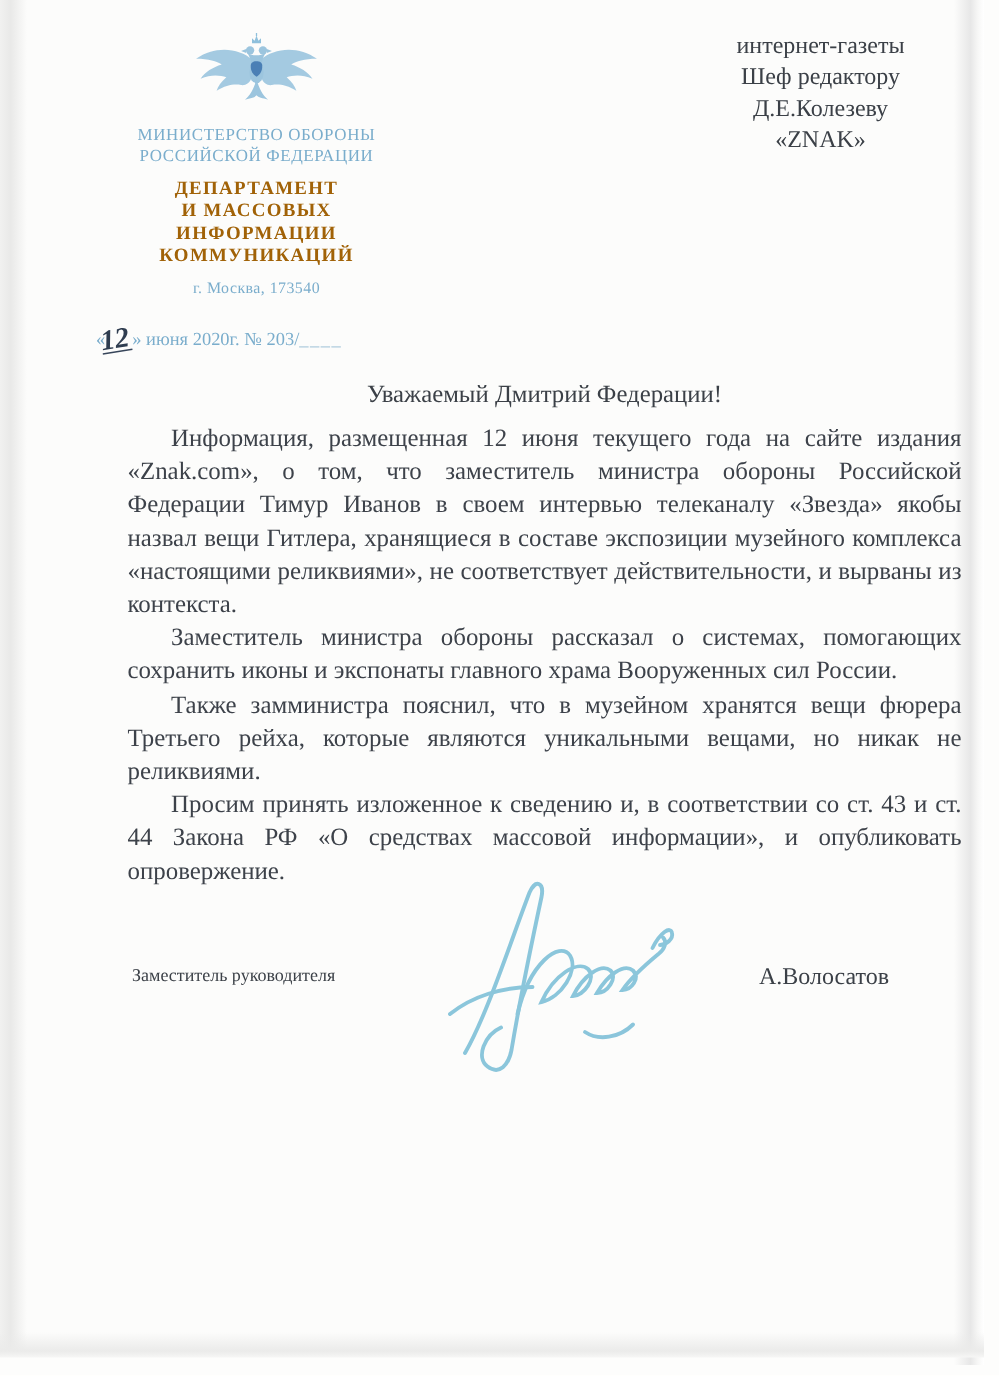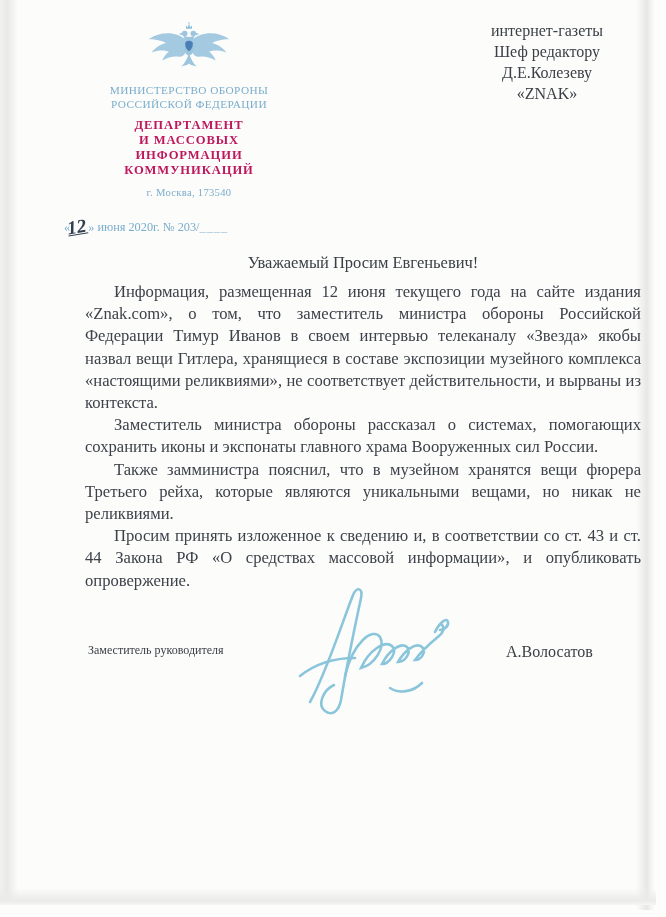--- a/index.html
+++ b/index.html
@@ -36,36 +36,36 @@
   .edge-bottom {
     position: absolute;
     left: 0; top: 888px;
     width: 656px; height: 17px;
     background: linear-gradient(180deg, rgba(252,252,251,0) 0%, #ebebea 75%, #f6f6f5 100%);
   }
 
   
   .letterhead {
     position: absolute;
-    left: 74px; top: 14px;
+    left: 56px; top: 14px;
     width: 230px;
     text-align: center;
   }
   .emblem-wrap { margin-top: 8px; height: 48px; }
   .ministry {
     margin-top: 13px;
     color: #7aadcc;
     font-size: 11.3px;
     line-height: 14px;
     letter-spacing: 0.4px;
     font-weight: 500;
   }
   .department {
     margin-top: 7px;
-    color: #be185d;
+    color: #a16207;
     font-size: 12.6px;
     line-height: 15px;
     letter-spacing: 0.9px;
     font-weight: 700;
   }
   .city {
     margin-top: 9px;
     color: #7aadcc;
     font-size: 10.6px;
     letter-spacing: 0.3px;
@@ -199,21 +199,21 @@
     <span>«</span><span class="hand">12</span><span>»</span><span> июня 2020г. № 203/</span><span class="blank">____</span>
   </div>
 
   <div class="recipient">
     <div>интернет-газеты</div>
     <div>Шеф редактору</div>
     <div>Д.Е.Колезеву</div>
     <div>«ZNAK»</div>
   </div>
 
-  <div class="salutation">Уважаемый Просим Евгеньевич!</div>
+  <div class="salutation">Уважаемый Дмитрий Федерации!</div>
 
   <div class="body-text">
     <p>Информация, размещенная 12 июня текущего года на сайте издания «Znak.com», о том, что заместитель министра обороны Российской Федерации Тимур Иванов в своем интервью телеканалу «Звезда» якобы назвал вещи Гитлера, хранящиеся в составе экспозиции музейного комплекса «настоящими реликвиями», не соответствует действительности, и вырваны из контекста.</p>
     <p>Заместитель министра обороны рассказал о системах, помогающих сохранить иконы и экспонаты главного храма Вооруженных сил России.</p>
     <p>Также замминистра пояснил, что в музейном хранятся вещи фюрера Третьего рейха, которые являются уникальными вещами, но никак не реликвиями.</p>
     <p>Просим принять изложенное к сведению и, в соответствии со ст. 43 и ст. 44 Закона РФ «О средствах массовой информации», и опубликовать опровержение.</p>
   </div>
 
   <div class="sig-title">Заместитель руководителя</div>
 

